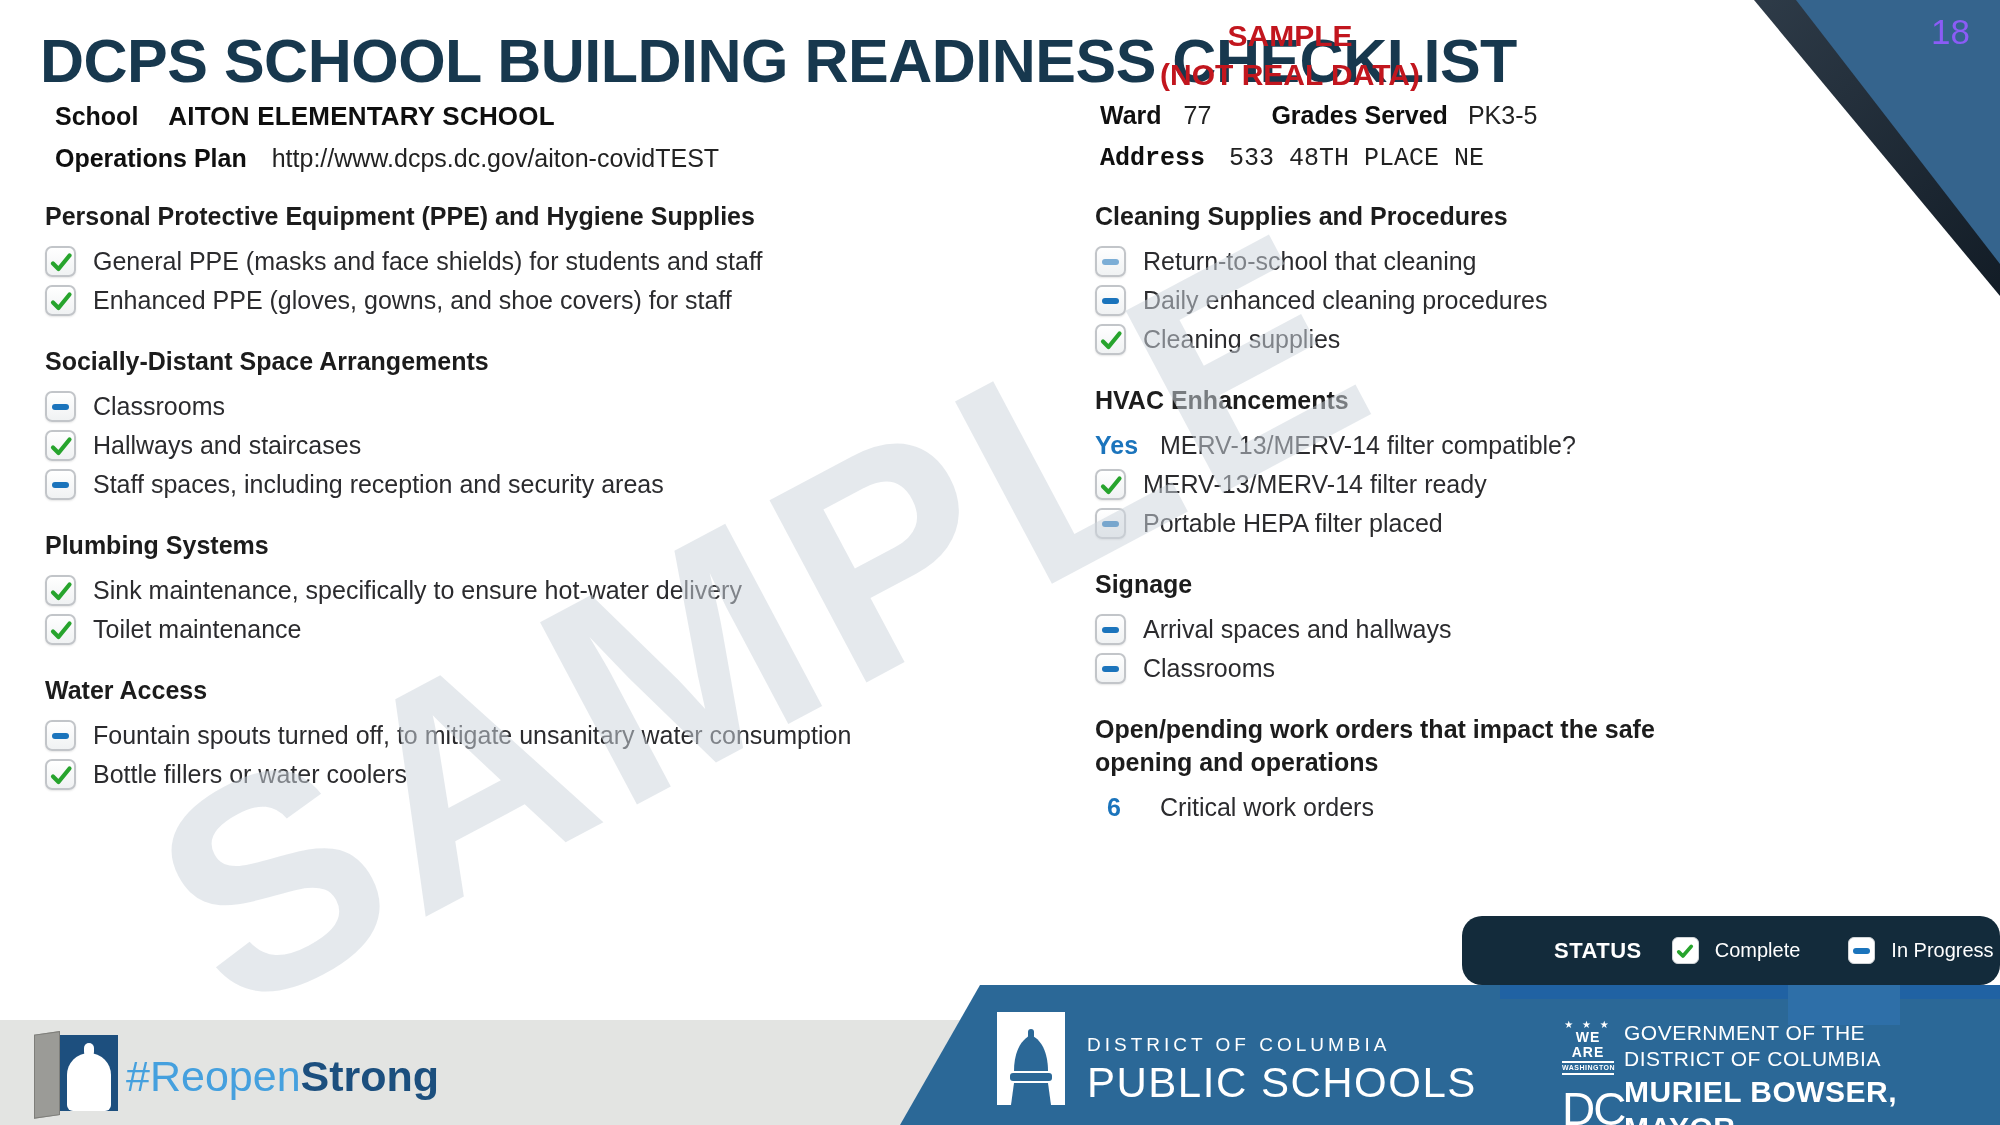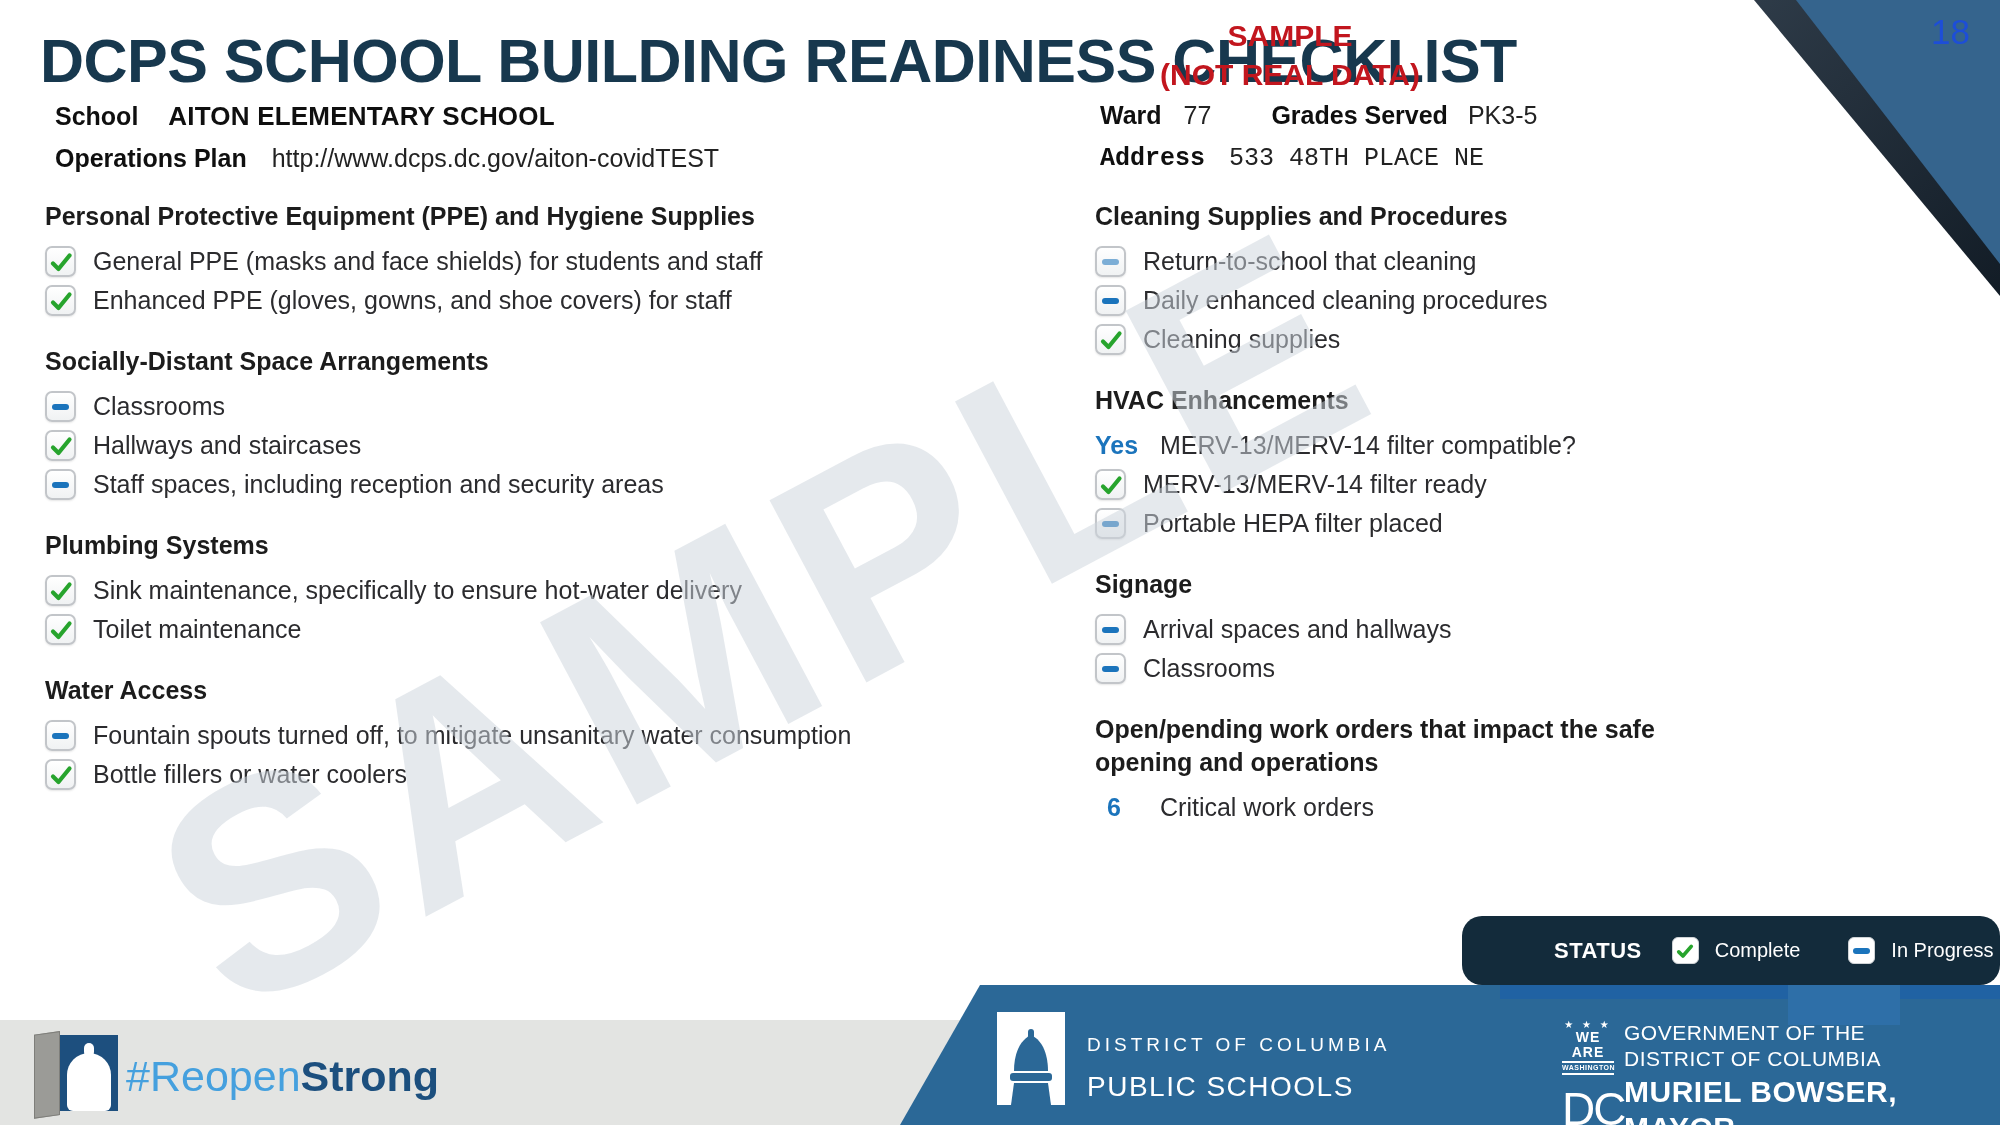--- a/index.html
+++ b/index.html
@@ -10,21 +10,21 @@
   
   .title { position:absolute; left:40px; top:26px; font-size:61px; font-weight:800;
            letter-spacing:-0.5px; color:#17384E; }
   .sample-flag { position:absolute; left:1125px; top:16px; width:330px; text-align:center;
                  color:#C2161E; font-weight:800; font-size:30px; line-height:39px; }
   .corner-dark { position:absolute; right:0; top:0; width:246px; height:296px;
                  background:linear-gradient(135deg,#2E3B48,#121C26);
                  clip-path:polygon(0 0,100% 0,100% 100%); }
   .corner-blue { position:absolute; right:0; top:0; width:204px; height:264px;
                  background:#35648D; clip-path:polygon(0 0,100% 0,100% 100%); }
-  .page-num { position:absolute; right:30px; top:12px; color:#1d4ed8; font-size:35px; font-weight:400; }
+  .page-num { position:absolute; right:30px; top:12px; color:#8b5cf6; font-size:35px; font-weight:400; }
 
   
   .info-row { position:absolute; display:flex; align-items:baseline; white-space:nowrap;
               font-size:25px; color:#222; }
   .info-row .lbl { font-weight:700; color:#0f0f0f; }
   .name-strong { font-size:26px; font-weight:800; letter-spacing:0.2px; color:#0f0f0f; }
 
   
   .col { position:absolute; top:200px; }
   #col-left  { left:45px;  width:820px; }
@@ -68,21 +68,21 @@
   .reopen-wrap { position:absolute; left:126px; top:1052px; z-index:3; font-size:43px; white-space:nowrap; }
   .reopen-light { color:#45A0DE; font-weight:400; }
   .reopen-bold { color:#1C4F7E; font-weight:800; }
   .footer-date { position:absolute; left:490px; top:1057px; z-index:3; font-size:31px;
                  color:#2D6BA6; font-weight:600; letter-spacing:0.5px; }
 
   .dcps-block { position:absolute; left:997px; top:1012px; z-index:3; display:flex; gap:22px; color:#fff; }
   .dcps-logo { width:68px; height:93px; background:#fff; display:flex; align-items:flex-end; justify-content:center; }
   .dcps-text { padding-top:22px; }
   .dcps-line1 { font-size:19px; letter-spacing:4px; font-weight:400; }
-  .dcps-line2 { font-size:28px; letter-spacing:1.5px; font-weight:400; margin-top:15px; }
+  .dcps-line2 { font-size:42px; letter-spacing:1.5px; font-weight:400; margin-top:3px; }
 
   .gov-block { position:absolute; left:1562px; top:1020px; z-index:6; display:flex; gap:10px; color:#fff; }
   .weare-mark { width:52px; text-align:center; }
   .weare-stars { font-size:10px; letter-spacing:3px; line-height:10px; }
   .weare-txt { font-size:14px; font-weight:800; letter-spacing:1px; line-height:15px; }
   .weare-wash { font-size:7px; font-weight:700; letter-spacing:0.5px; line-height:8px;
                 border-top:2px solid #fff; border-bottom:2px solid #fff; padding:1px 0; margin-top:1px; }
   .weare-dc { font-size:46px; font-weight:400; letter-spacing:-2px; line-height:44px; margin-top:12px; }
   .gov-lines .g1 { font-size:21px; letter-spacing:0.5px; font-weight:400; line-height:26px; }
   .gov-lines .g3 { font-size:30px; font-weight:700; letter-spacing:0.5px; line-height:36px; margin-top:2px; }

